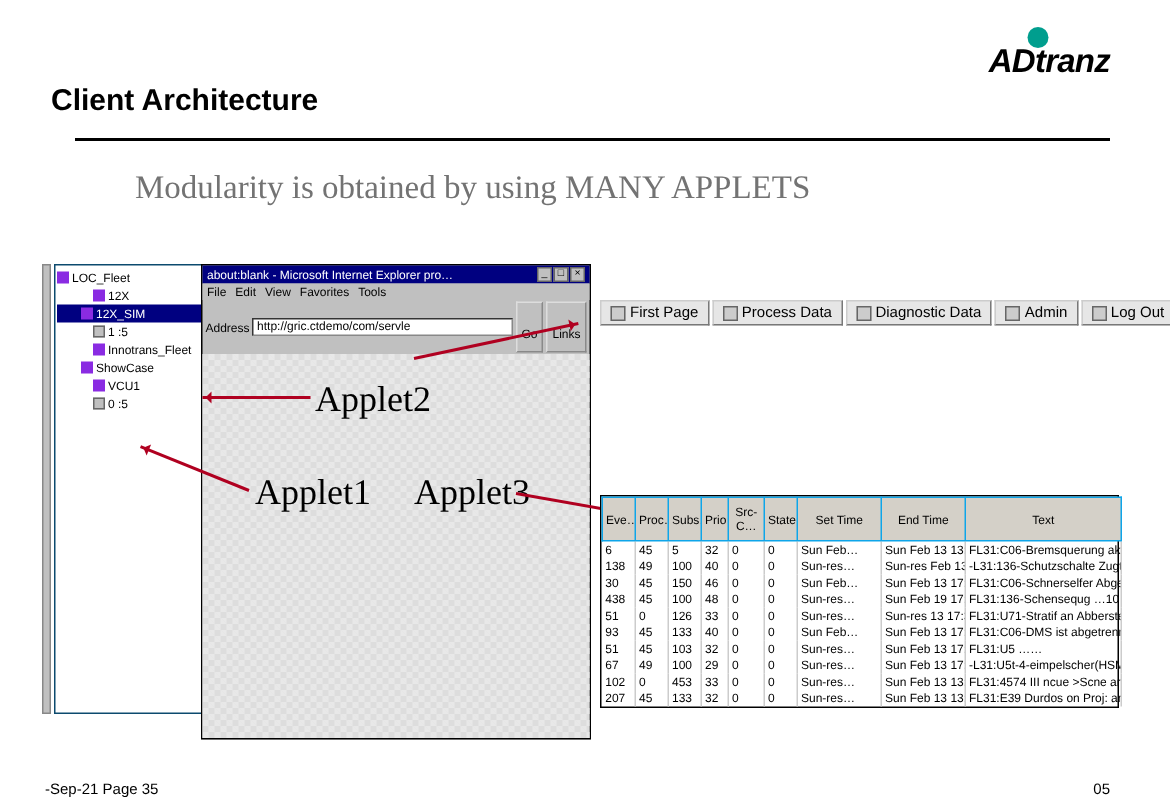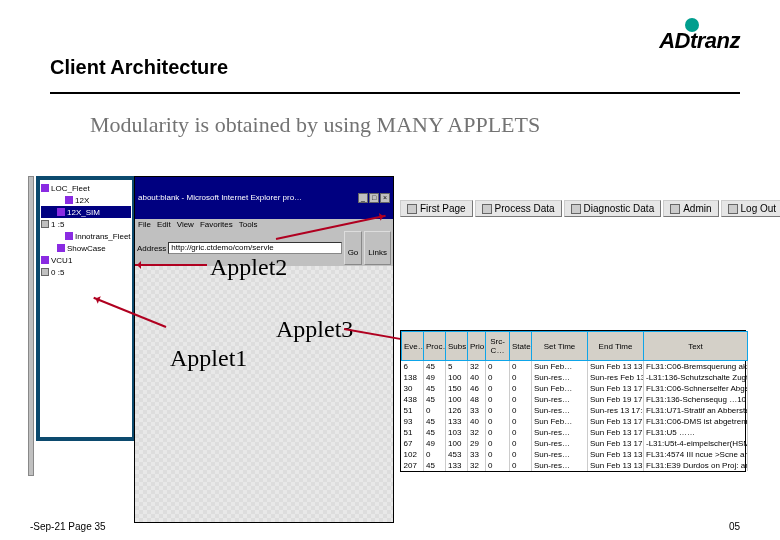--- a/index.html
+++ b/index.html
@@ -19,58 +19,58 @@
     display: flex;
     align-items: center;
     gap: 4px;
   }
   .logo-dot {
     width: 14px; height: 14px; border-radius: 50%; background: #009e8e;
     position: relative; top: -16px; left: 44px;
   }
   .logo-text { font-weight: bold; font-size: 22px; font-style: italic; letter-spacing: -0.5px;}
   .title {
-    position: absolute; top: 56px; left: 50px;
+    position: absolute; top: 56px; left: 34px;
     font-size: 20px; font-weight: bold;
   }
   .rule {
     position: absolute; top: 92px; left: 50px; right: 40px;
     border-top: 2px solid #000;
   }
   .headline {
     position: absolute; top: 112px; left: 90px;
     font-family: "Times New Roman", Times, serif;
     font-size: 22px; color: #737373;
   }
   .screenshot-area {
     position: absolute; top: 176px; left: 30px; right: 30px; bottom: 40px;
   }
   
   .tree {
-    position: absolute; top: 0; left: 0; width: 100px; height: 265px;
-    border: 4px solid #0c4a6e; background: #fff;
+    position: absolute; top: 0; left: 0; width: 100px; height: 300px;
+    border: 1px solid #0c4a6e; background: #fff;
     font-size: 8px; font-family: "MS Sans Serif", Arial, sans-serif;
     padding: 2px 1px;
   }
   .tree-row { display: flex; align-items: center; height: 12px; white-space: nowrap; overflow: hidden;}
   .tn-ico { display:inline-block; width:8px; height:8px; background:#8a2be2; margin-right:2px; flex-shrink:0;}
   .tn-ico.book { background:#8a2be2;}
   .tn-ico.doc { background:#c0c0c0; border:1px solid #666;}
   .ind1 { padding-left: 24px;}
   .ind2 { padding-left: 16px;}
-  .ind3 { }
+  .ind3 { padding-left: 24px;}
   
   .browser {
     position: absolute; top: 0; left: 104px; width: 260px;
     border: 1px solid #000; background:#c0c0c0;
     font-size: 8px;
   }
   .browser-title {
-    background:#000080; color:#fff; padding:16px 3px;
-    display:flex; justify-content:space-between; 
+    background:#000080; color:#fff; padding:1px 3px;
+    display:flex; justify-content:space-between; align-items:center;
   }
   .winbtns { display:flex; gap:1px;}
   .winbtn { width:10px; height:10px; background:#c0c0c0; border:1px solid #666; font-size:7px; line-height:8px; text-align:center; color:#000;}
   .browser-menu { display:flex; gap:6px; padding:1px 3px; background:#c0c0c0;}
   .browser-addr { display:flex; align-items:center; gap:2px; padding:1px 2px;}
   .addr-field { flex:1; background:#fff; border:1px inset #888; padding:0 2px; height:12px; overflow:hidden;}
   .addr-btn { background:#c0c0c0; border:1px outset #ddd; padding:16px 3px; height:12px;}
   .browser-body {
     height: 256px; background:#ddd;
     background-image:linear-gradient(45deg,#e8e8e8 25%,transparent 25%,transparent 75%,#e8e8e8 75%),linear-gradient(45deg,#e8e8e8 25%,transparent 25%,transparent 75%,#e8e8e8 75%);
@@ -221,21 +221,21 @@
     <div class="tbtn">
         <span class="tbtn-ico"></span>
         <span>Log Out</span>
       </div>
   </div>
 
   <div class="applet-label" style="top:78px; left:180px;">Applet2</div>
   <div class="arrow left" style="top:88px; left:105px; width:72px;"></div>
   <div class="arrow" style="top:62px; left:246px; width:112px; transform:rotate(-12deg); transform-origin:left center;"></div>
 
-  <div class="applet-label" style="top:140px; left:140px;margin-top:29px;">Applet1</div>
+  <div class="applet-label" style="top:140px; left:140px;">Applet1</div>
   <div class="arrow left" style="top:150px; left:58px; width:78px; transform:rotate(22deg); transform-origin:right center;"></div>
 
   <div class="applet-label" style="top:140px; left:246px;">Applet3</div>
   <div class="arrow" style="top:152px; left:314px; width:64px; transform:rotate(10deg); transform-origin:left center;"></div>
 
   <div class="datatable">
     <table>
       <colgroup id="table-cols">
           <col style="width: 22px;">
           <col style="width: 22px;">

